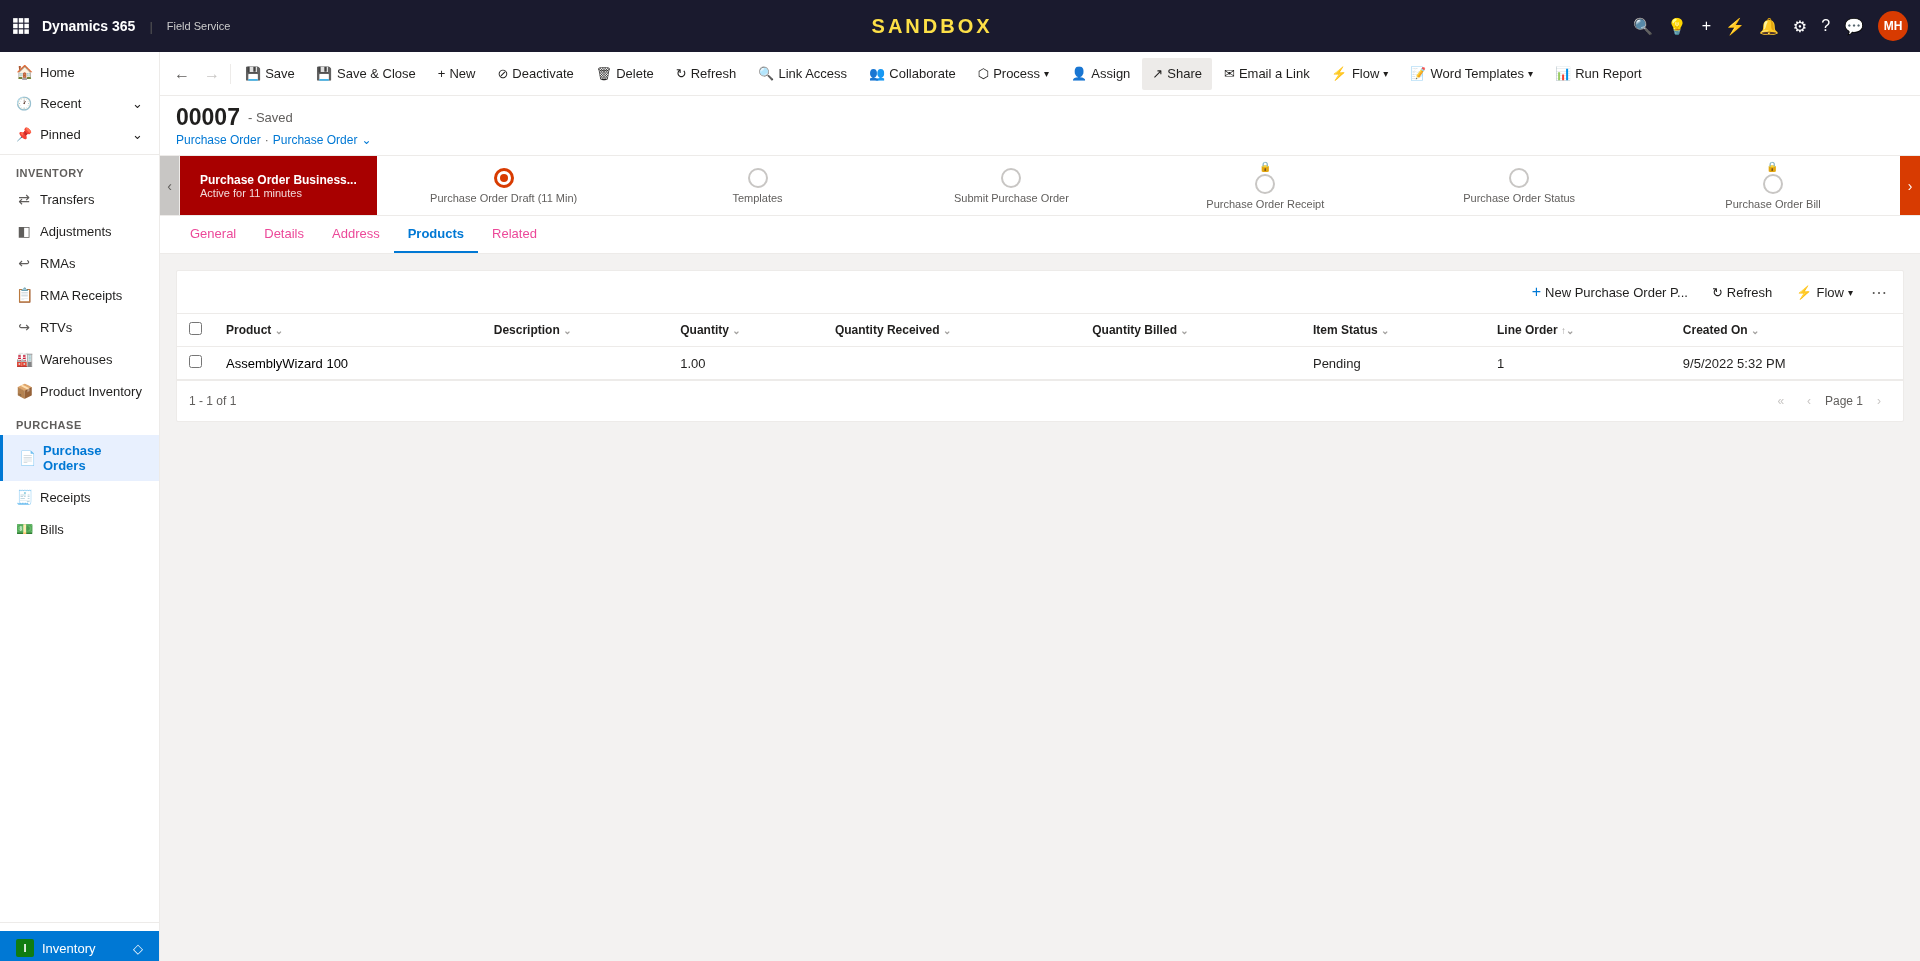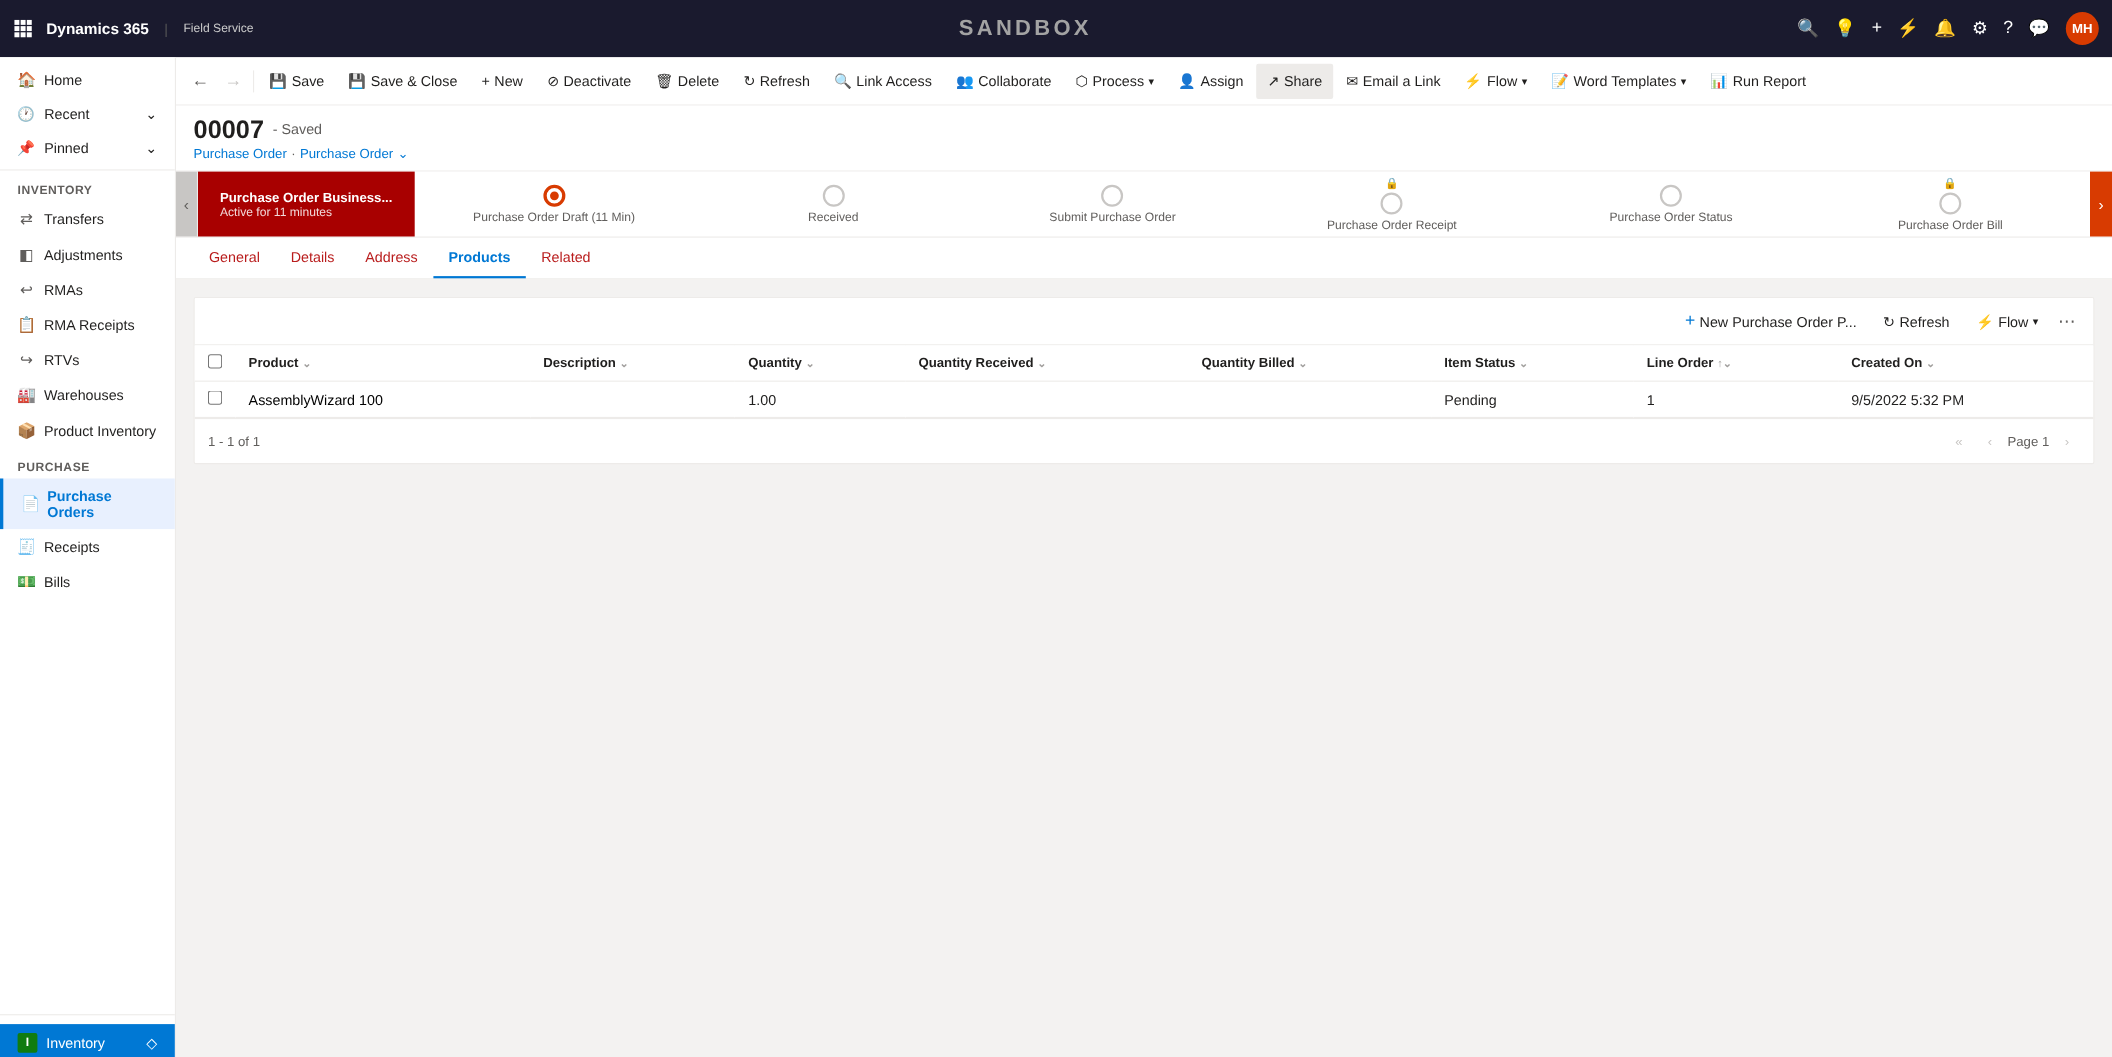--- a/index.html
+++ b/index.html
@@ -13,21 +13,21 @@
       align-items: center;
       padding: 0 12px;
       color: white;
       gap: 8px;
     }
     .top-nav-grid { display: flex; align-items: center; gap: 4px; cursor: pointer; }
     .top-nav-grid svg { width: 18px; height: 18px; fill: white; }
     .top-nav-brand { font-size: 14px; font-weight: 600; color: white; margin-left: 4px; }
     .top-nav-sep { color: #555; margin: 0 6px; }
     .top-nav-module { font-size: 11px; color: #ccc; }
-    .top-nav-title { flex: 1; text-align: center; font-size: 20px; font-weight: 600; letter-spacing: 3px; color: #a3a3a3; }
+    .top-nav-title { flex: 1; text-align: center; font-size: 20px; font-weight: 600; letter-spacing: 3px; color: #fde047; }
     .top-nav-icons { display: flex; align-items: center; gap: 14px; }
     .top-nav-icon { color: white; cursor: pointer; font-size: 16px; }
     .top-nav-avatar {
       width: 30px; height: 30px; border-radius: 50%;
       background: #d83b01; color: white; display: flex; align-items: center; justify-content: center;
       font-size: 12px; font-weight: 700; cursor: pointer;
     }
 
     
     .command-bar {
@@ -154,21 +154,21 @@
 
     
     .tab-bar {
       background: white;
       display: flex;
       border-bottom: 1px solid #edebe9;
       padding: 0 16px;
     }
     .tab {
       padding: 10px 14px; cursor: pointer; font-size: 13px;
-      color: #b91c1c; border-bottom: 2px solid transparent;
+      color: #ec4899; border-bottom: 2px solid transparent;
     }
     .tab.active { color: #0078d4; border-bottom: 2px solid #0078d4; font-weight: 600; }
 
     
     .subgrid-area {
       flex: 1;
       padding: 16px;
       overflow-y: auto;
       background: #f3f2f1;
     }
@@ -443,21 +443,21 @@
         <div class="pf-step">
           <div class="pf-step-circle active-circle">
             <svg width="10" height="10" viewBox="0 0 10 10">
                 <circle cx="5" cy="5" r="4" fill="#d83b01"></circle>
               </svg>
           </div>
           <span class="pf-step-label">Purchase Order Draft  (11 Min)</span>
         </div>
         <div class="pf-step">
           <div class="pf-step-circle"></div>
-          <span class="pf-step-label">Received</span>
+          <span class="pf-step-label">Templates</span>
         </div>
         <div class="pf-step">
           <div class="pf-step-circle"></div>
           <span class="pf-step-label">Submit Purchase Order</span>
         </div>
         <div class="pf-step">
           <span class="pf-step-lock">🔒</span>
           <div class="pf-step-circle"></div>
           <span class="pf-step-label">Purchase Order Receipt</span>
         </div>

